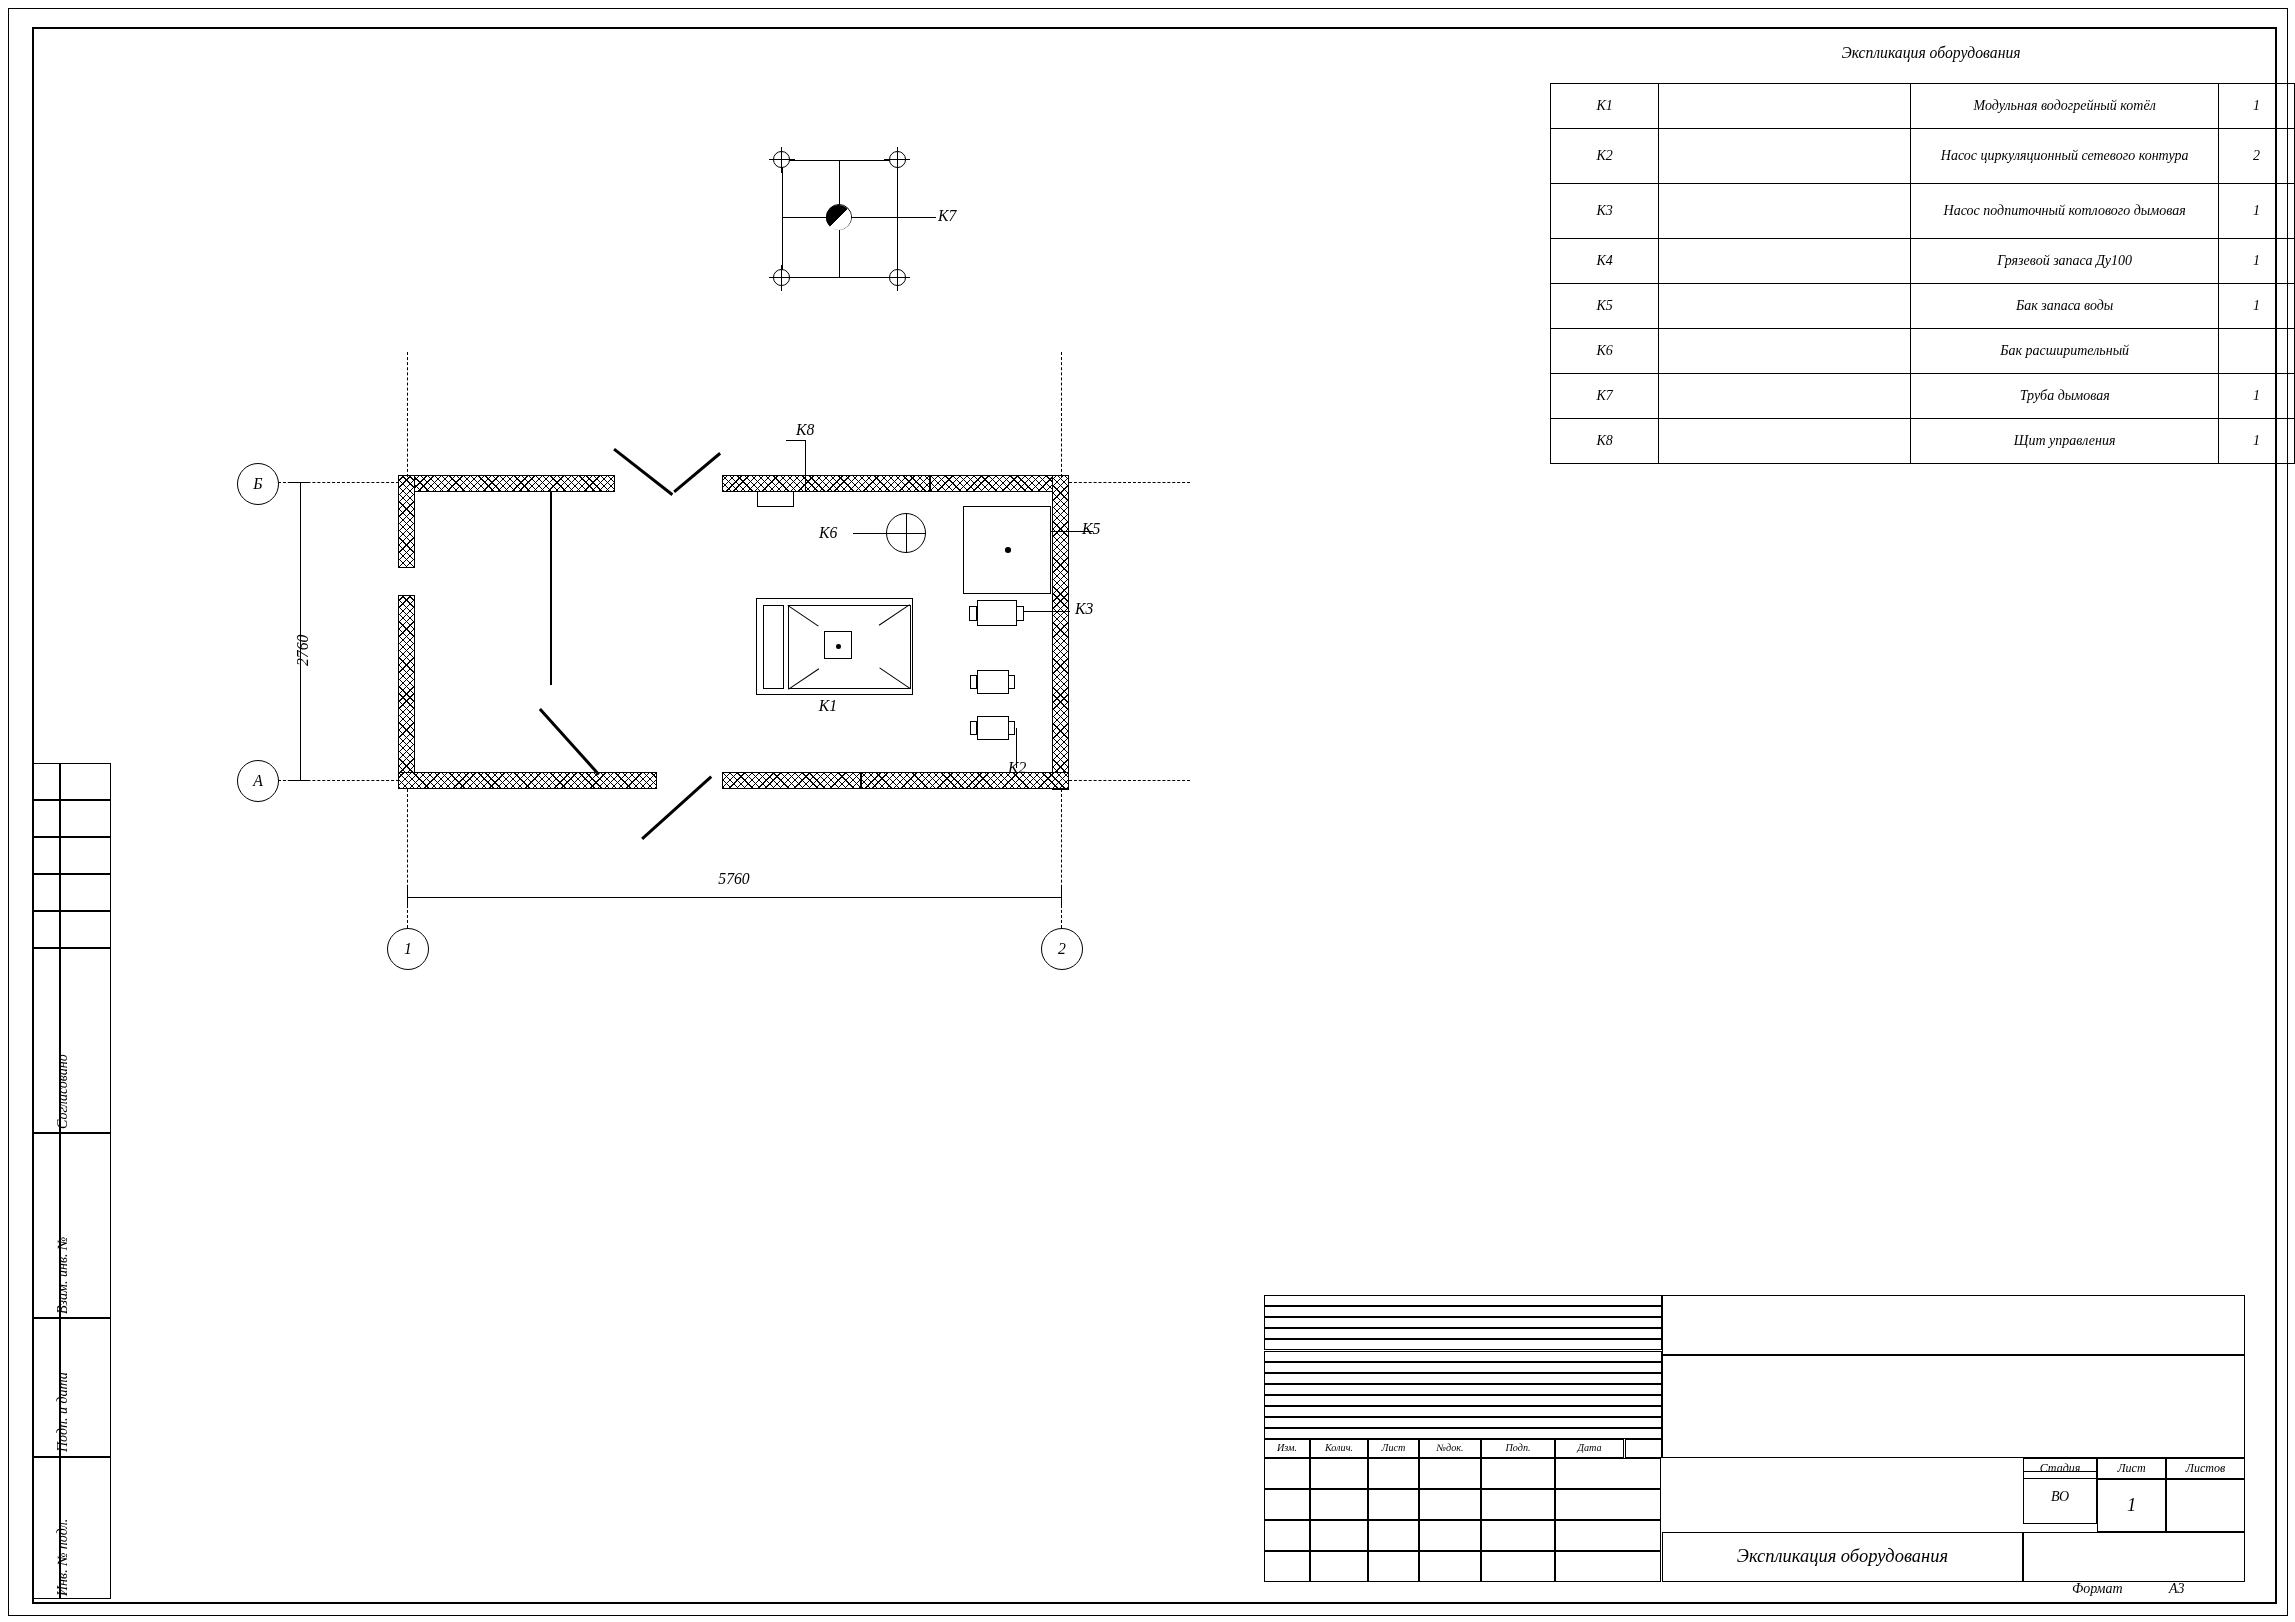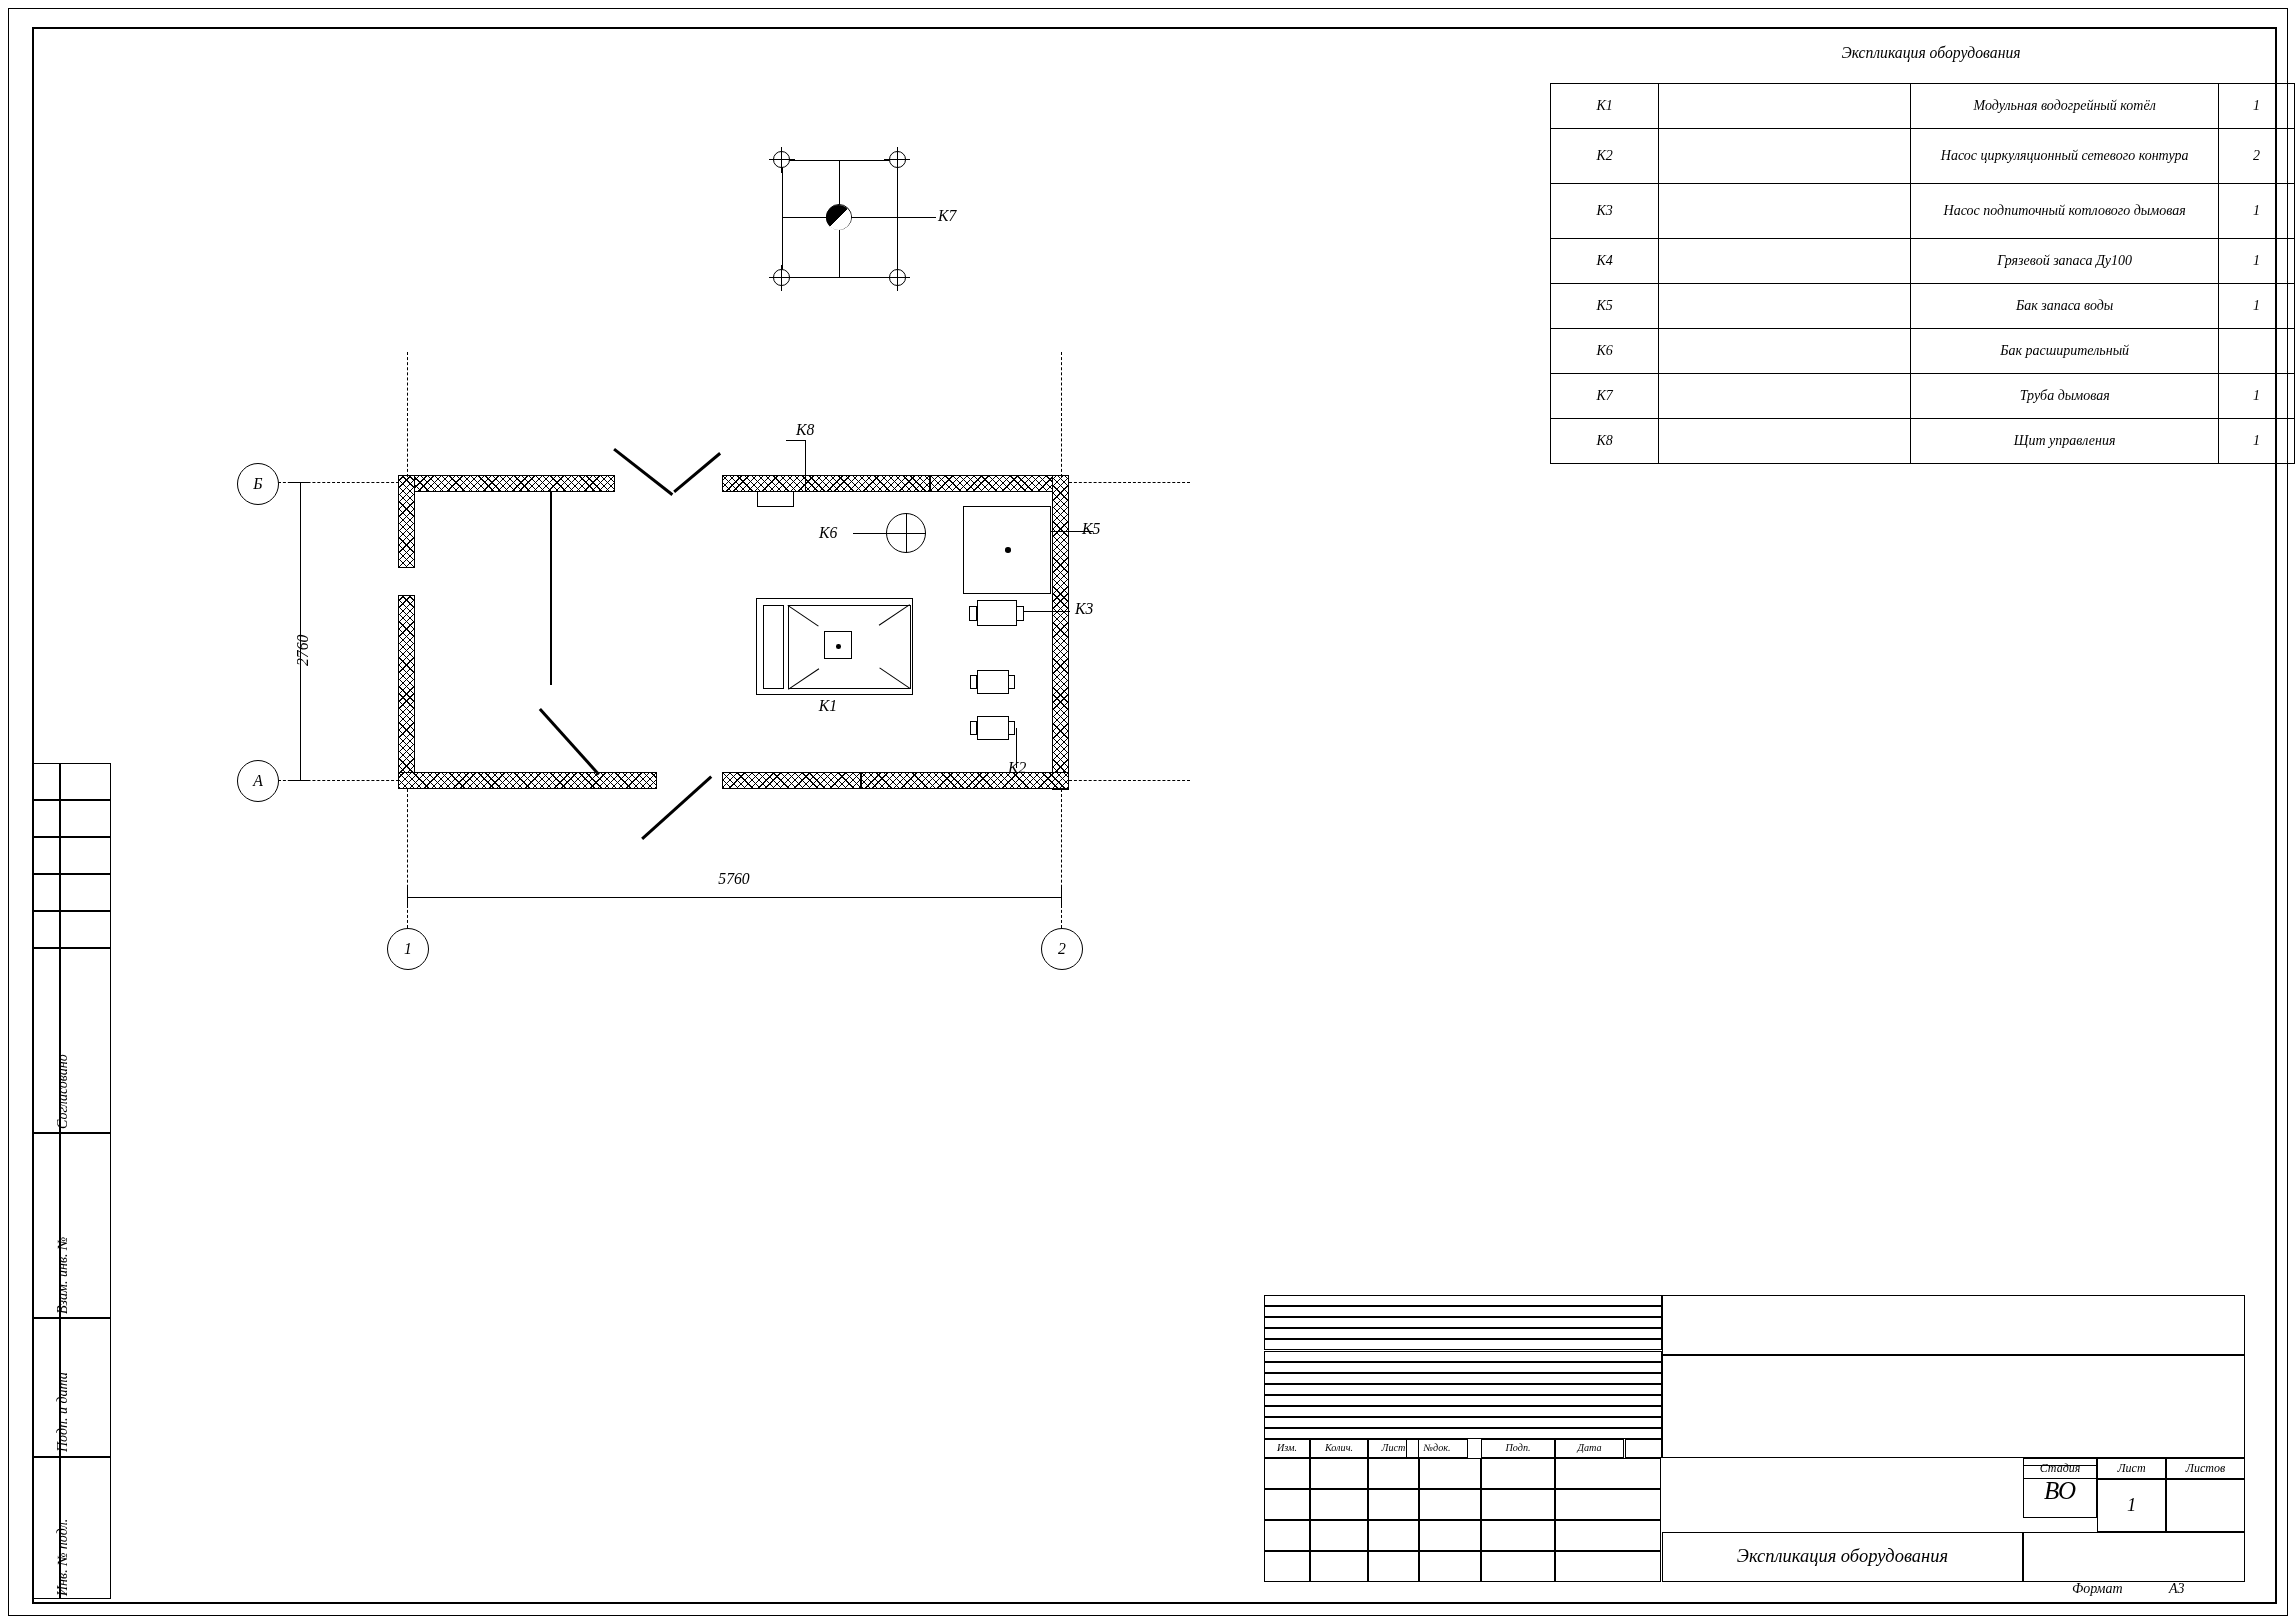--- a/index.html
+++ b/index.html
@@ -294,21 +294,21 @@
     <div class="cell" style="left:0;top:78px;width:398px;height:11px;"></div>
     <div class="cell" style="left:0;top:89px;width:398px;height:11px;"></div>
     <div class="cell" style="left:0;top:100px;width:398px;height:11px;"></div>
     <div class="cell" style="left:0;top:111px;width:398px;height:11px;"></div>
     <div class="cell" style="left:0;top:122px;width:398px;height:11px;"></div>
     <div class="cell" style="left:0;top:133px;width:398px;height:11px;"></div>
 
     <div class="cell" style="left:0;top:144px;width:46px;height:18.5px;font-size:10.2px;">Изм.</div>
     <div class="cell" style="left:46px;top:144px;width:58px;height:18.5px;font-size:10.2px;">Колич.</div>
     <div class="cell" style="left:104px;top:144px;width:51px;height:18.5px;font-size:10.2px;">Лист</div>
-    <div class="cell" style="left:142px;top:144px;width:62px;height:18.5px;font-size:10.2px;">№док.</div>
+    <div class="cell" style="left:155px;top:144px;width:62px;height:18.5px;font-size:10.2px;">№док.</div>
     <div class="cell" style="left:217px;top:144px;width:74px;height:18.5px;font-size:10.2px;">Подп.</div>
     <div class="cell" style="left:291px;top:144px;width:69px;height:18.5px;font-size:10.2px;">Дата</div>
     <div class="cell" style="left:361px;top:144px;width:37px;height:18.5px;"></div>
 
     <div class="cell" style="left:0;top:163px;width:46px;height:31px;"></div>
     <div class="cell" style="left:46px;top:163px;width:58px;height:31px;"></div>
     <div class="cell" style="left:104px;top:163px;width:51px;height:31px;"></div>
     <div class="cell" style="left:155px;top:163px;width:62px;height:31px;"></div>
     <div class="cell" style="left:217px;top:163px;width:74px;height:31px;"></div>
     <div class="cell" style="left:291px;top:163px;width:106px;height:31px;"></div>
@@ -336,21 +336,21 @@
 
     <div class="cell" style="left:398px;top:0;width:583px;height:60px;"></div>
     <div class="cell" style="left:398px;top:60px;width:583px;height:103px;"></div>
 
     <div class="cell" style="left:398px;top:237px;width:361px;height:50px;font-size:18.5px;">Экспликация оборудования</div>
 
     <div class="cell" style="left:759px;top:163px;width:74px;height:21px;font-size:12px;">Стадия</div>
     <div class="cell" style="left:833px;top:163px;width:69px;height:21px;font-size:12px;">Лист</div>
     <div class="cell" style="left:902px;top:163px;width:79px;height:21px;font-size:12px;">Листов</div>
 
-    <div class="cell" style="left:759px;top:170px;width:74px;height:53px;font-size:25px;">ВО</div>
+    <div class="cell" style="left:759px;top:176px;width:74px;height:53px;font-size:14px;">ВО</div>
     <div class="cell" style="left:833px;top:184px;width:69px;height:53px;font-size:18.5px;">1</div>
     <div class="cell" style="left:902px;top:184px;width:79px;height:53px;font-size:18.5px;"></div>
 
     <div class="cell" style="left:759px;top:237px;width:222px;height:50px;"></div>
   </div>
 
   <div class="txt" style="left:2072px;top:1581px;font-size:14px;">Формат</div>
   <div class="txt" style="left:2169px;top:1581px;font-size:14px;">А3</div>
 
 </div>

